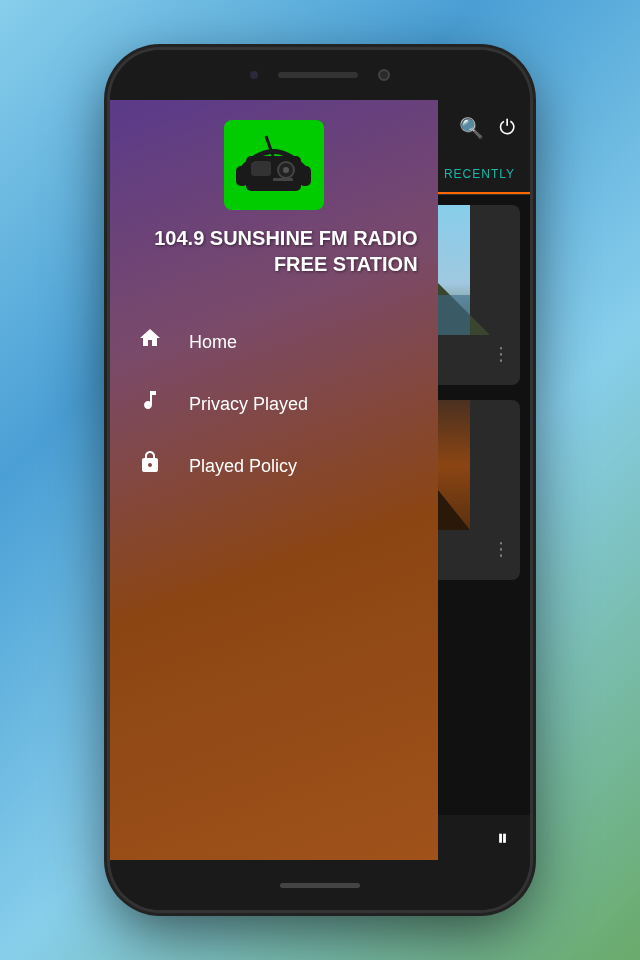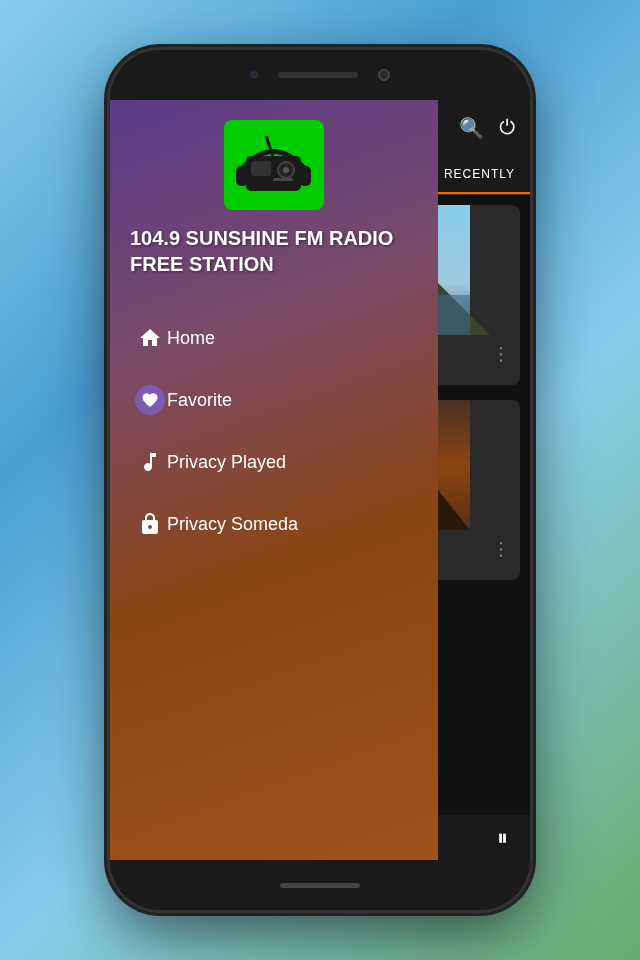--- a/index.html
+++ b/index.html
@@ -117,21 +117,21 @@
     .tab-item {
       color: #aaa;
       font-size: 12px;
       padding: 0 15px;
       height: 100%;
       display: flex;
       align-items: center;
       letter-spacing: 1px;
     }
     .tab-item.active {
-      color: #ffffff;
+      color: #14b8a6;
       border-bottom: 2px solid #ff6600;
     }
 
     
     .thumb-card {
       position: absolute;
       left: 10px;
       right: 10px;
       height: 180px;
       border-radius: 8px;
@@ -224,36 +224,36 @@
     }
     .logo-img svg {
       width: 85px;
       height: 75px;
     }
 
     .station-name {
       color: white;
       font-size: 20px;
       font-weight: bold;
-      text-align: left;
+      text-align: right;
       line-height: 1.3;
       text-shadow: 1px 1px 3px rgba(0,0,0,0.5);
     }
 
     
     .drawer-nav {
       flex: 1;
       padding: 20px 0;
     }
     .nav-item {
       display: flex;
-      align-items: center;
+      align-items: flex-end;
       padding: 16px 25px;
       cursor: pointer;
-      gap: 2px;
+      gap: 24px;
     }
     .nav-icon {
       width: 30px;
       height: 30px;
       display: flex;
       align-items: center;
       justify-content: center;
     }
     .nav-icon.purple-bg {
       background: #7b5cb0;
@@ -395,46 +395,38 @@
 
         <div class="nav-item">
           <div class="nav-icon">
             <svg viewBox="0 0 24 24" width="24" height="24" xmlns="http://www.w3.org/2000/svg">
               <path d="M10 20v-6h4v6h5v-8h3L12 3 2 12h3v8z"></path>
             </svg>
           </div>
           <span class="nav-label">Home</span>
         </div>
 
-        <div class="nav-item">
-          <div class="nav-icon purple-bg">
-            <svg viewBox="0 0 24 24" width="18" height="18" xmlns="http://www.w3.org/2000/svg">
-              <path d="M12 21.35l-1.45-1.32C5.4 15.36 2 12.28 2 8.5 2 5.42 4.42 3 7.5 3c1.74 0 3.41.81 4.5 2.09C13.09 3.81 14.76 3 16.5 3 19.58 3 22 5.42 22 8.5c0 3.78-3.4 6.86-8.55 11.54L12 21.35z"></path>
-            </svg>
-          </div>
-          <span class="nav-label">Favorite</span>
-        </div>
 
         <div class="nav-item">
           <div class="nav-icon">
             <svg viewBox="0 0 24 24" width="24" height="24" xmlns="http://www.w3.org/2000/svg">
               <path d="M12 3v10.55c-.59-.34-1.27-.55-2-.55-2.21 0-4 1.79-4 4s1.79 4 4 4 4-1.79 4-4V7h4V3h-6z"></path>
             </svg>
           </div>
           <span class="nav-label">Privacy Played</span>
         </div>
 
 
         <div class="nav-item">
           <div class="nav-icon">
             <svg viewBox="0 0 24 24" width="24" height="24" xmlns="http://www.w3.org/2000/svg">
               <path d="M18 8h-1V6c0-2.76-2.24-5-5-5S7 3.24 7 6v2H6c-1.1 0-2 .9-2 2v10c0 1.1.9 2 2 2h12c1.1 0 2-.9 2-2V10c0-1.1-.9-2-2-2zm-6 9c-1.1 0-2-.9-2-2s.9-2 2-2 2 .9 2 2-.9 2-2 2zm3.1-9H8.9V6c0-1.71 1.39-3.1 3.1-3.1 1.71 0 3.1 1.39 3.1 3.1v2z"></path>
             </svg>
           </div>
-          <span class="nav-label">Privacy Someda</span>
+          <span class="nav-label">Played Policy</span>
         </div>
 
 
       </div>
     </div>
 
   </div>
 
   <div class="phone-bottom">
     <div class="home-bar"></div>

